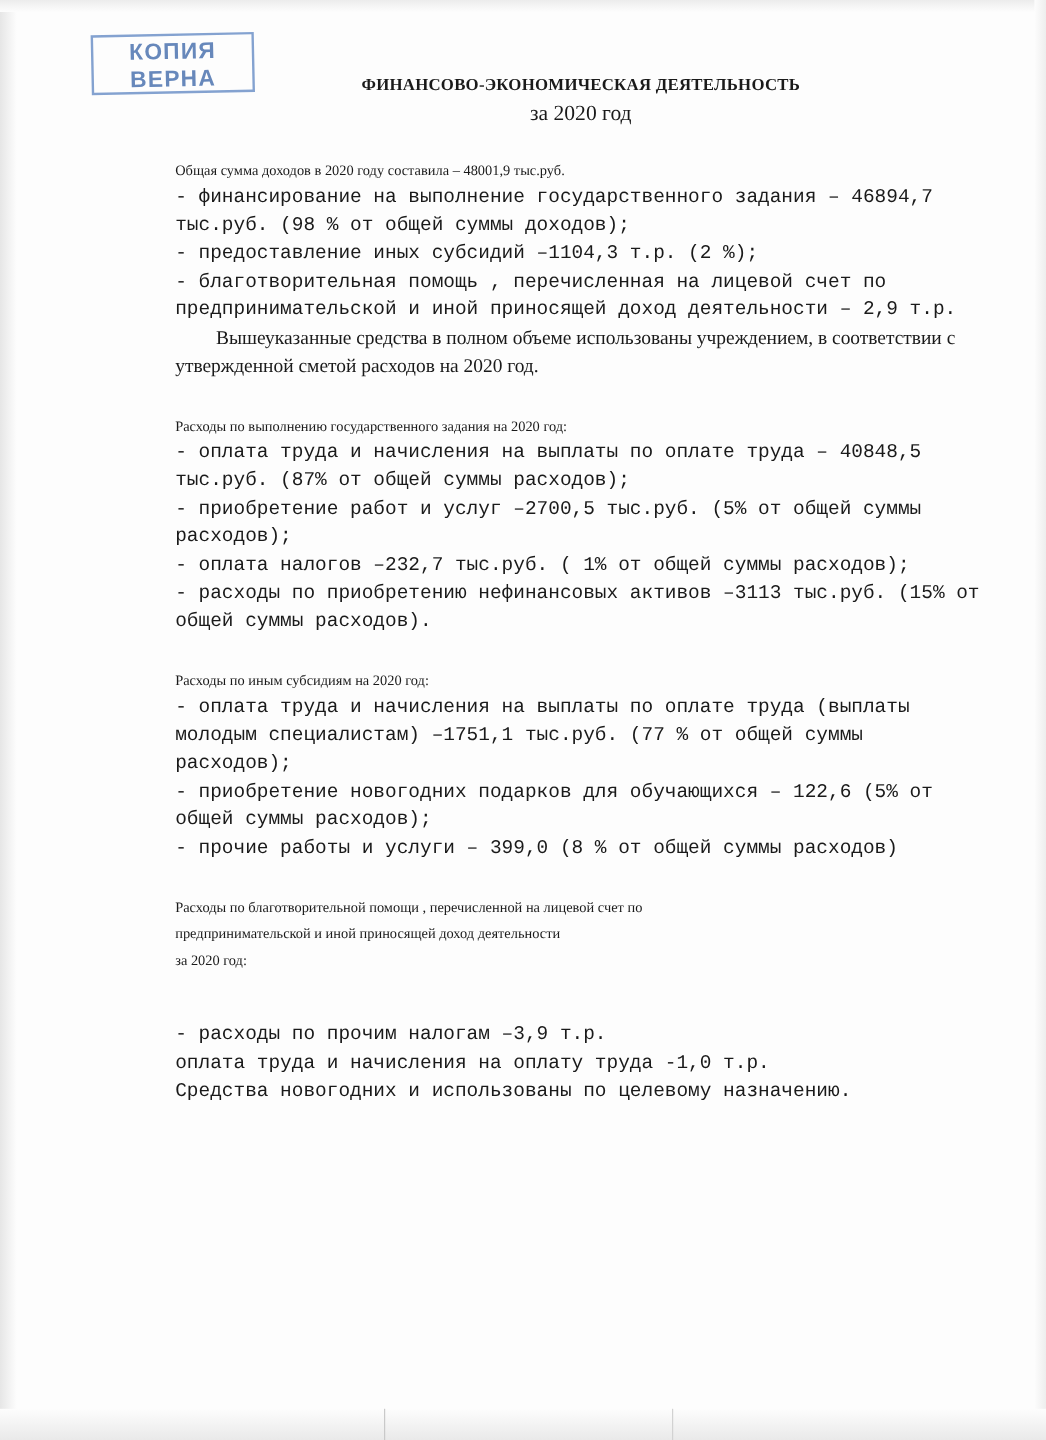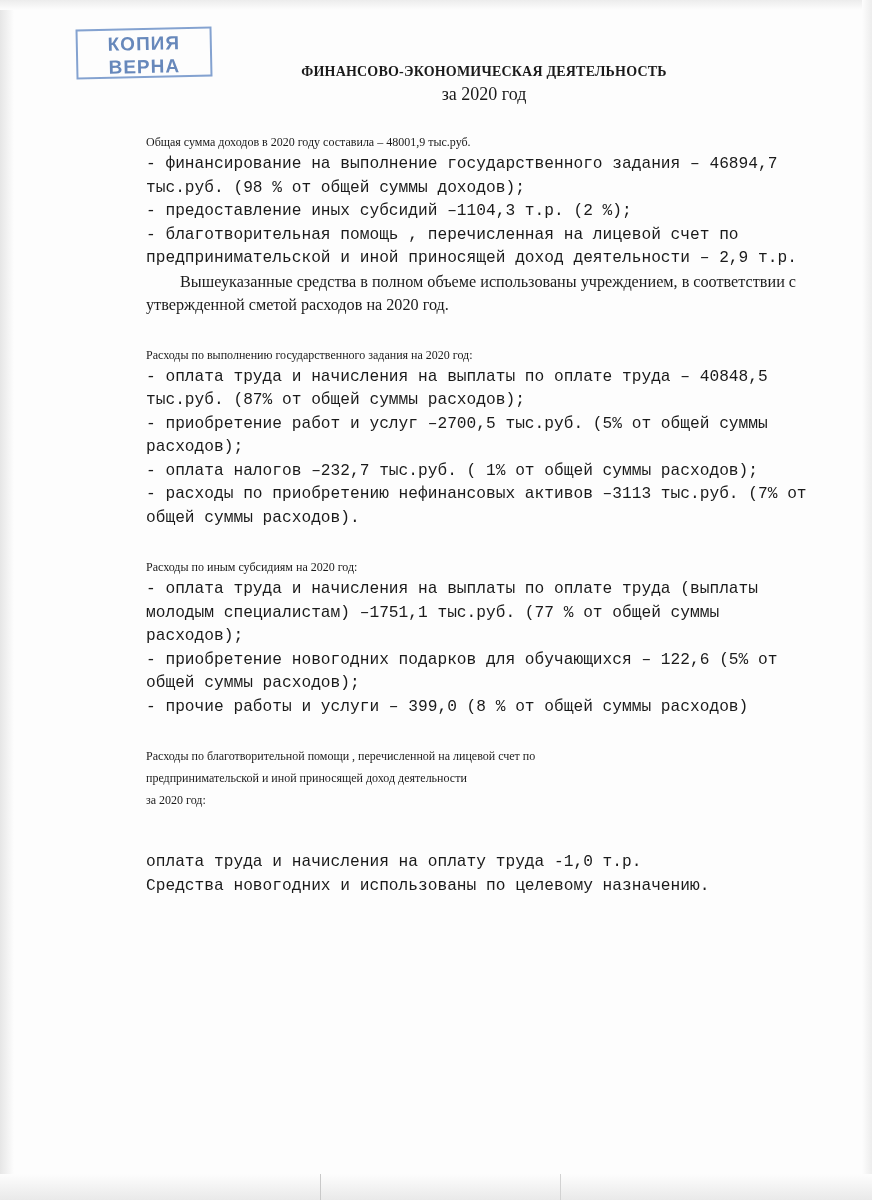--- a/index.html
+++ b/index.html
@@ -159,33 +159,34 @@
       <p class="line">- предоставление иных субсидий –1104,3 т.р. (2 %);</p>
       <p class="line">- благотворительная помощь , перечисленная на лицевой счет по предпринимательской и иной приносящей доход деятельности – 2,9 т.р.</p>
       <p class="indent">Вышеуказанные средства в полном объеме использованы учреждением, в соответствии с утвержденной сметой расходов на 2020 год.</p>
     </div>
 
     <div class="block">
       <div class="head-center">Расходы по выполнению государственного задания на 2020 год:</div>
       <p class="line">- оплата труда и начисления на выплаты по оплате труда – 40848,5 тыс.руб. (87% от общей суммы расходов);</p>
       <p class="line">- приобретение работ и услуг –2700,5 тыс.руб. (5% от общей суммы расходов);</p>
       <p class="line">- оплата налогов –232,7 тыс.руб. ( 1% от общей суммы расходов);</p>
-      <p class="line">- расходы по приобретению нефинансовых активов –3113 тыс.руб. (7% от общей суммы расходов).</p>
+      <p class="line">- расходы по приобретению нефинансовых активов –3113 тыс.руб. (15% от общей суммы расходов).</p>
     </div>
 
     <div class="block">
       <div class="head-center">Расходы по иным субсидиям на 2020 год:</div>
       <p class="line">- оплата труда и начисления на выплаты по оплате труда (выплаты молодым специалистам) –1751,1 тыс.руб. (77 % от общей суммы расходов);</p>
       <p class="line">- приобретение новогодних подарков для обучающихся – 122,6 (5% от общей суммы расходов);</p>
       <p class="line">- прочие работы и услуги – 399,0 (8 % от общей суммы расходов)</p>
     </div>
 
     <div class="block">
       <div class="head-center">Расходы по благотворительной помощи , перечисленной на лицевой счет по</div>
       <div class="head-center">предпринимательской и иной приносящей доход деятельности</div>
       <div class="head-center multi">за 2020 год:</div>
       <div class="gap-md"></div>
+      <p class="line">- расходы по прочим налогам  –3,9 т.р.</p>
       <p class="line">оплата труда и начисления на оплату труда -1,0 т.р.</p>
       <p class="line">Средства новогодних и использованы по целевому назначению.</p>
     </div>
 
   </div>
 </div>
 
 </body></html>

